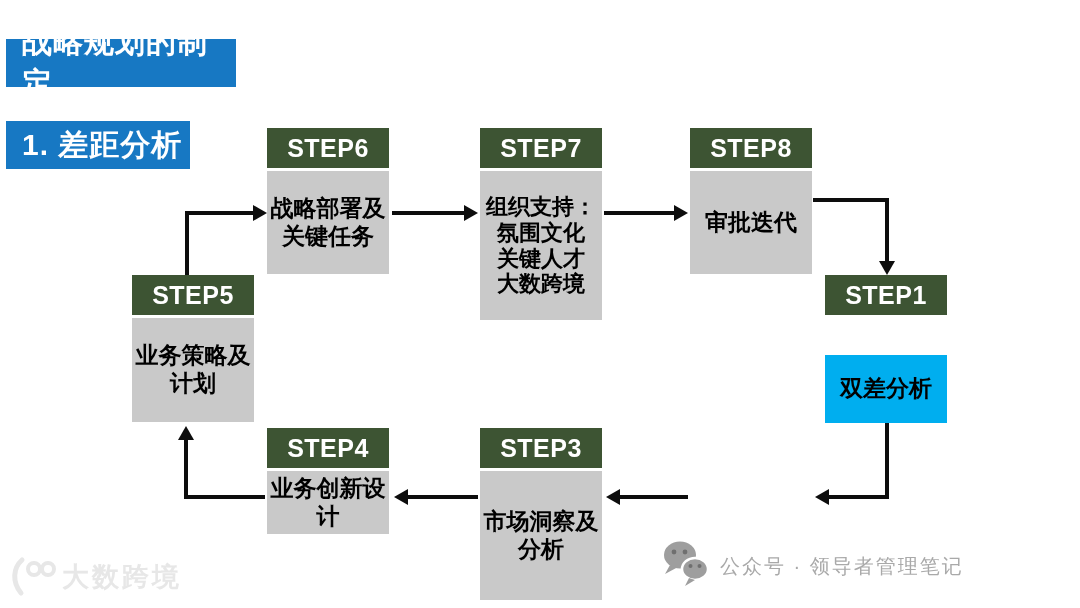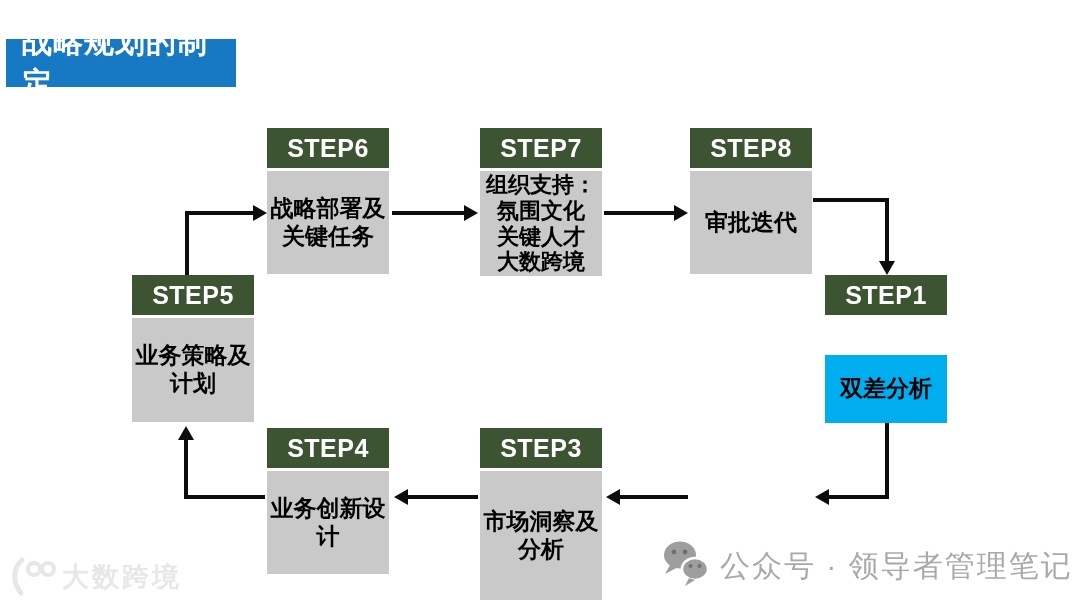--- a/index.html
+++ b/index.html
@@ -60,24 +60,24 @@
     align-items: center;
     justify-content: center;
     text-align: center;
   }
   .step-body span { white-space: pre-line; }
   .step.highlight .step-body { background: var(--highlight_cyan, #00AEEF); margin-top: 40px; }
 
   #step-1 { left: 825px; top: 275px; height: 148px; }
   #step-2 { left: 690px; top: 428px; height: 146px; }
   #step-3 { left: 480px; top: 428px; height: 172px; }
-  #step-4 { left: 267px; top: 428px; height: 146px; }
+  #step-4 { left: 267px; top: 428px; height: 106px; }
   #step-5 { left: 132px; top: 275px; height: 147px; }
   #step-6 { left: 267px; top: 128px; height: 146px; }
-  #step-7 { left: 480px; top: 128px; height: 148px; }
+  #step-7 { left: 480px; top: 128px; height: 192px; }
   #step-8 { left: 690px; top: 128px; height: 146px; }
   #step-7 .step-body { font-size: 22px; line-height: 1.16; }
 
   
   .arrows {
     position: absolute;
     left: 0; top: 0;
     width: 1080px; height: 608px;
     pointer-events: none;
   }
@@ -87,21 +87,21 @@
   
   .wm-right {
     position: absolute;
     left: 662px; top: 540px;
     display: flex;
     align-items: center;
     color: var(--watermark_gray, #A9A9A9);
   }
   .wm-right .wm-text {
     margin-left: 8px;
-    font-size: 30px;
+    font-size: 20px;
     letter-spacing: 2px;
     font-weight: 400;
     white-space: nowrap;
   }
 
   
   .wm-left {
     position: absolute;
     left: 8px; top: 556px;
     display: flex;
@@ -115,20 +115,21 @@
     letter-spacing: 3px;
     white-space: nowrap;
   }
 </style>
 </head>
 <body>
 
 <div class="canvas">
 
   <div class="banner" id="banner-title">战略规划的制定</div>
+  <div class="banner" id="banner-section">1. 差距分析</div>
 
   <svg class="arrows" viewBox="0 0 1080 608" xmlns="http://www.w3.org/2000/svg">
     <g>
       <path d="M813 200 L887 200 L887 261"></path>
       <polygon points="879,261 895,261 887,275"></polygon>
     </g>
     <g>
       <path d="M887 423 L887 497 L829 497"></path>
       <polygon points="829,489 829,505 815,497"></polygon>
     </g>

